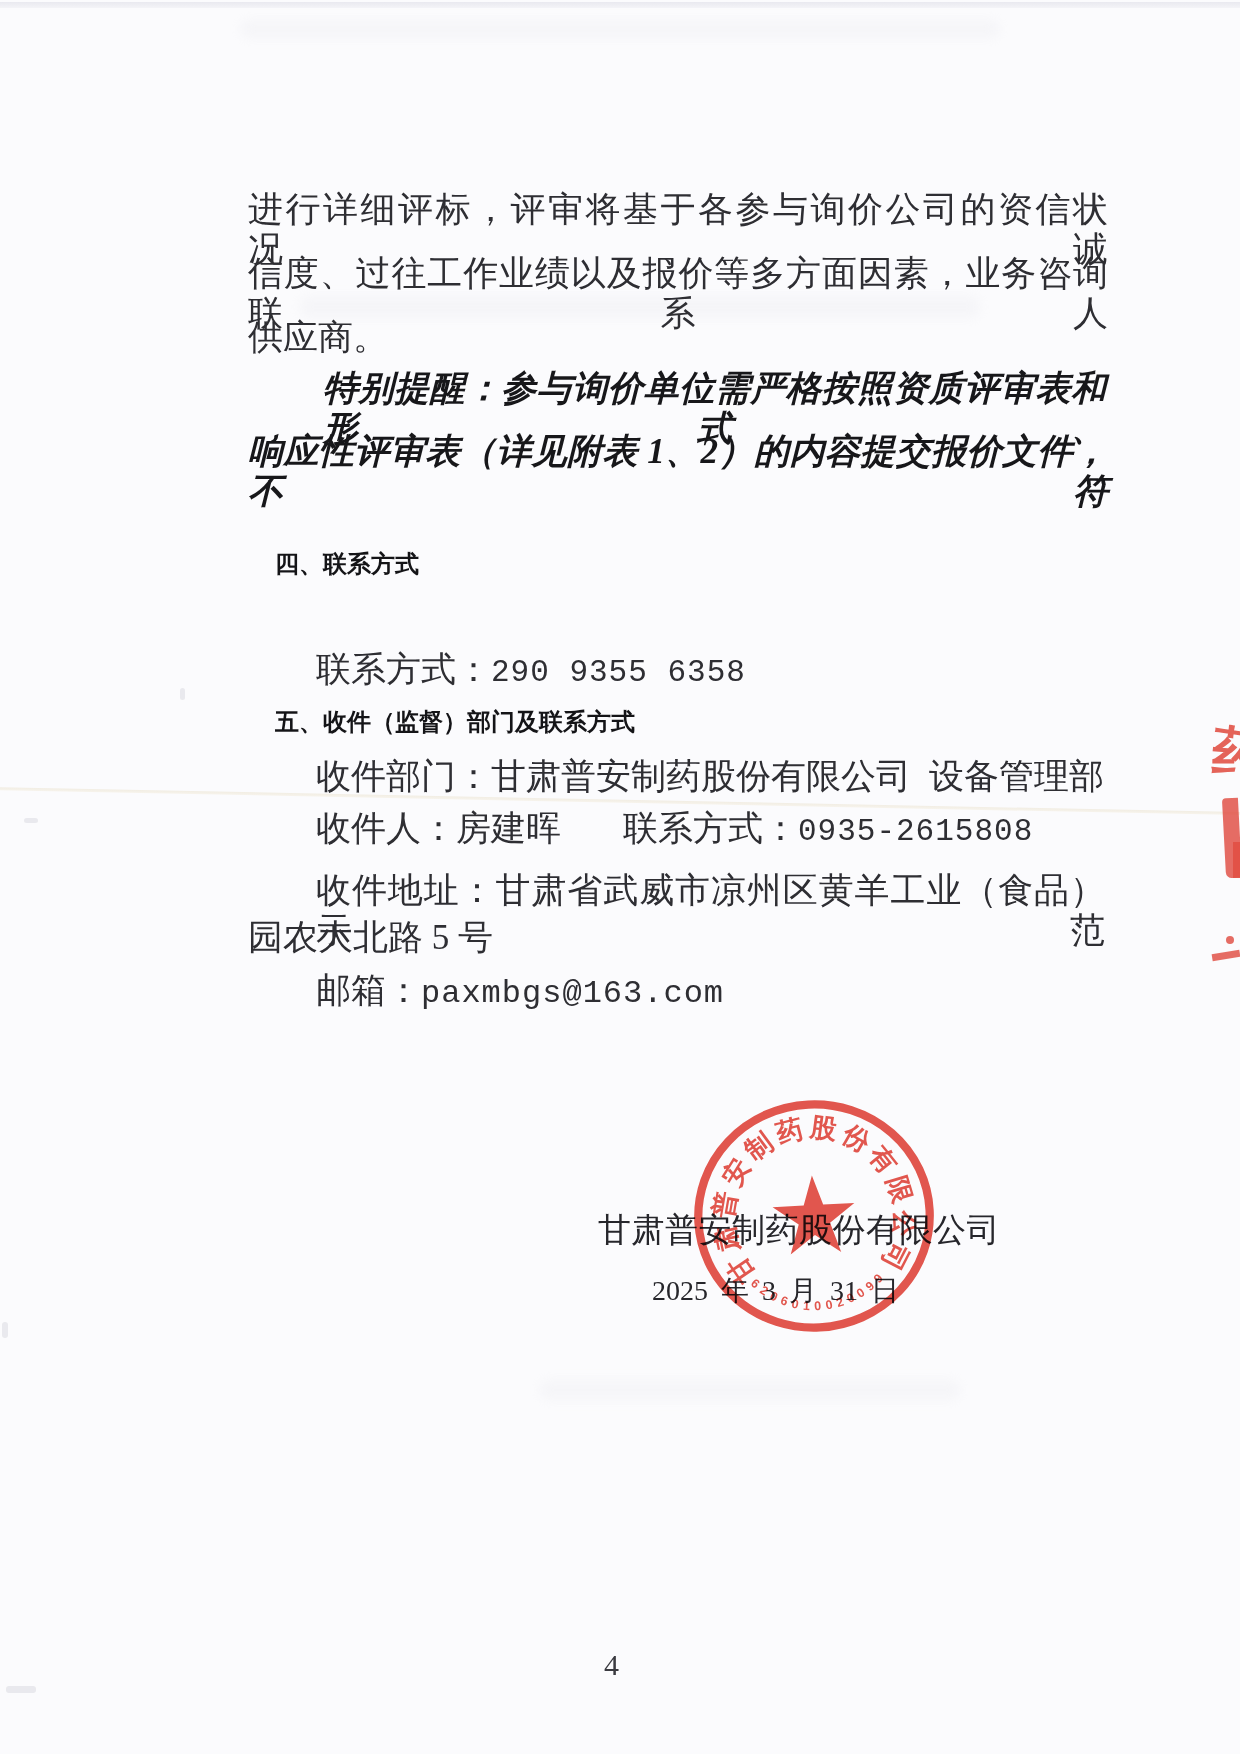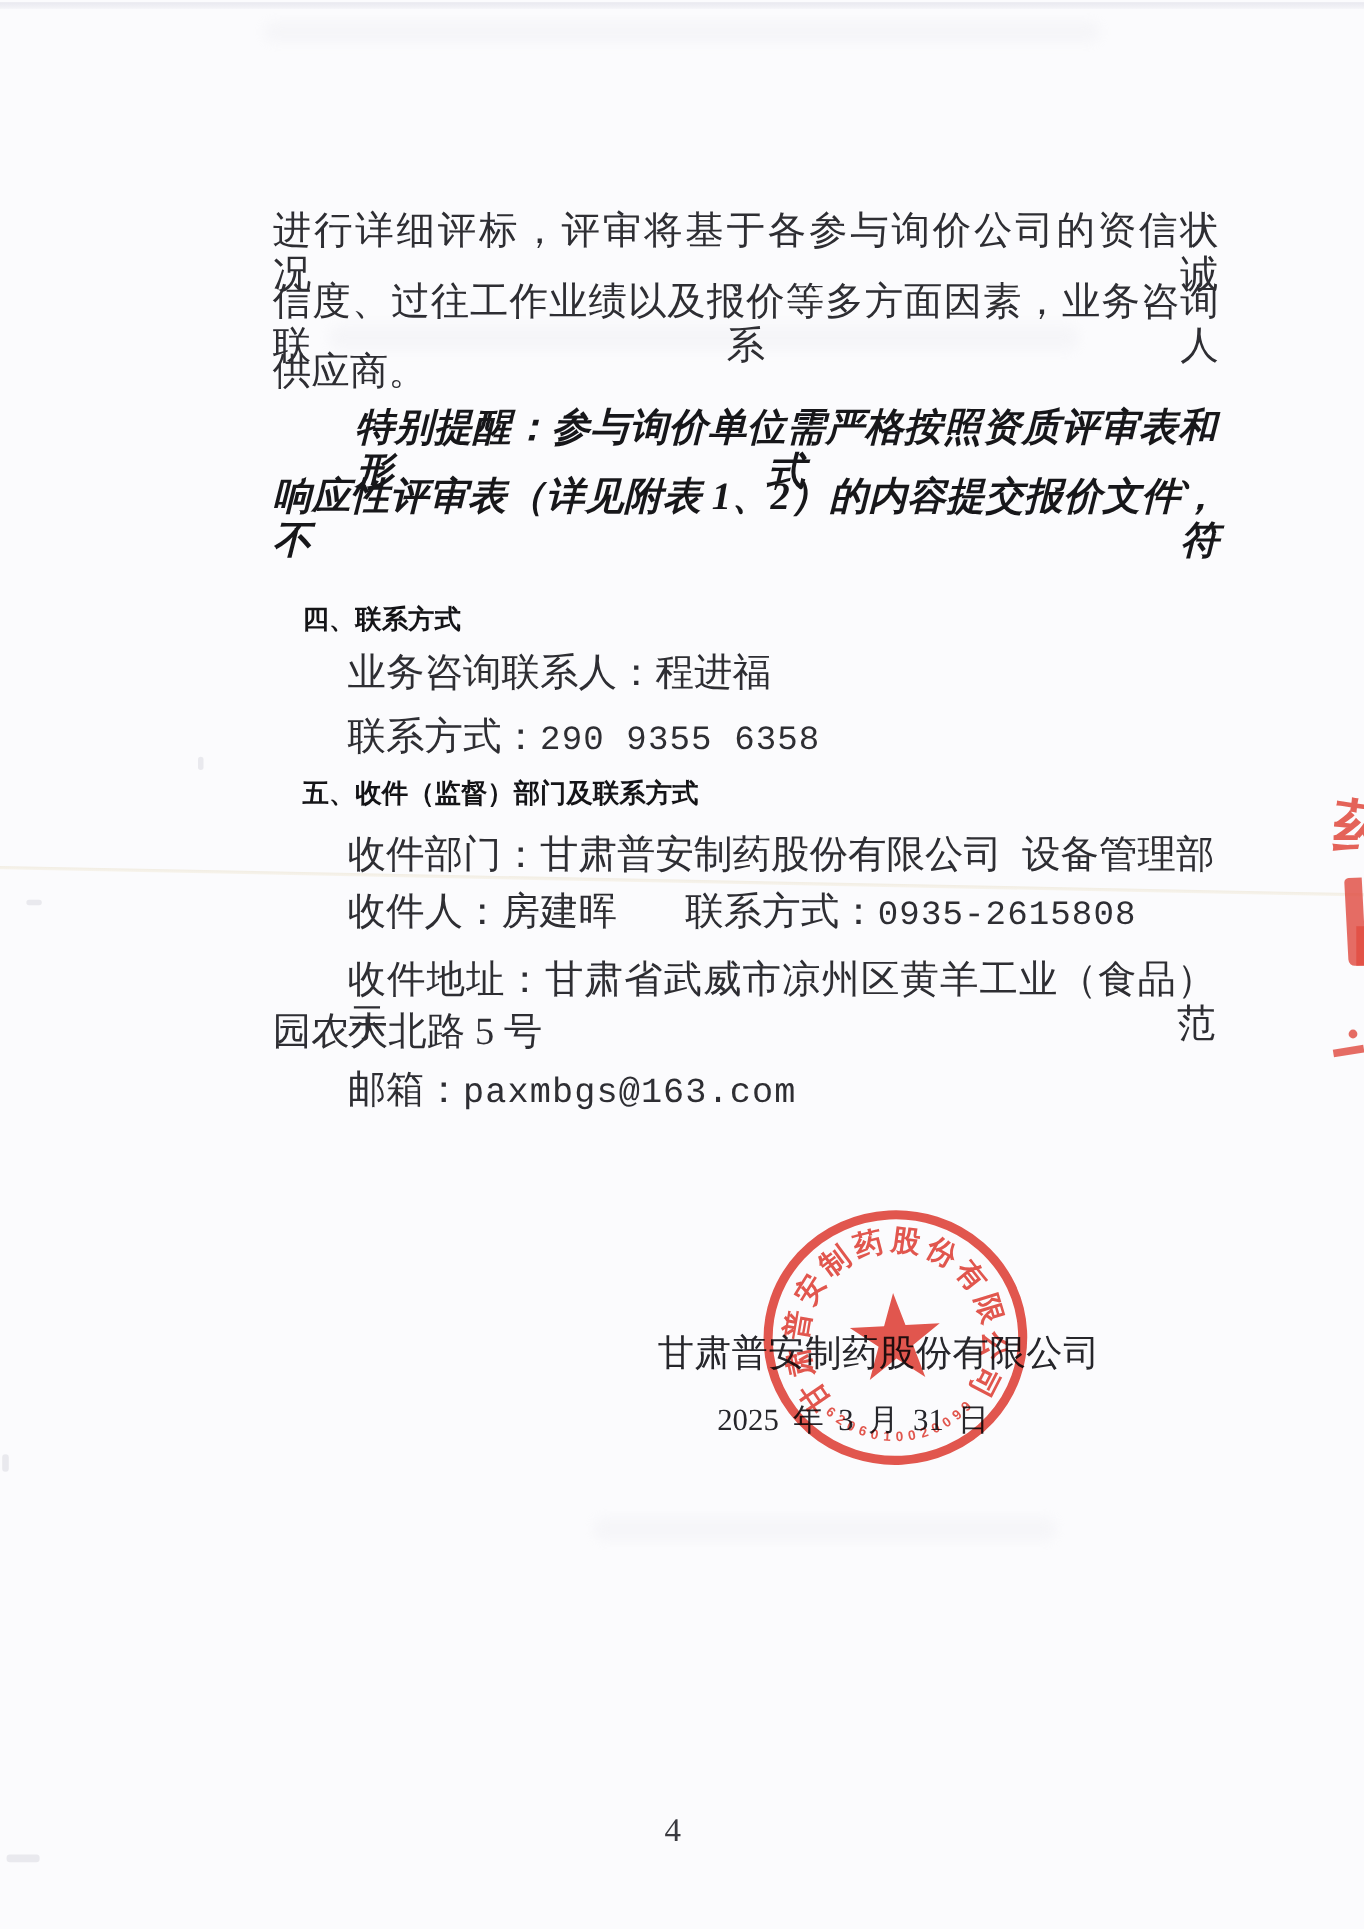--- a/index.html
+++ b/index.html
@@ -67,21 +67,20 @@
   <div class="ghost" style="left:540px;top:1380px;width:420px;height:20px;"></div>
 
   <div class="line just" style="left:200px;top:190px;width:860px;">进行详细评标，评审将基于各参与询价公司的资信状况、诚</div>
   <div class="line just" style="left:200px;top:254px;width:860px;">信度、过往工作业绩以及报价等多方面因素，业务咨询联系人</div>
   <div class="line" style="left:200px;top:318px;">供应商。</div>
 
   <div class="line bold just" style="left:275px;top:369px;width:783px;">特别提醒：参与询价单位需严格按照资质评审表和形式、</div>
   <div class="line bold just" style="left:200px;top:432px;width:860px;">响应性评审表（详见附表 1、2）的内容提交报价文件，不符</div>
 
   <div class="heading" style="left:275px;top:544px;">四、联系方式</div>
-  <div class="line" style="left:268px;top:592px;">业务咨询联系人：程进福</div>
   <div class="line" style="left:268px;top:650px;">
     <span>联系方式：</span><span class="mono phone">290 9355 6358</span>
   </div>
 
   <div class="heading" style="left:275px;top:702px;">五、收件（监督）部门及联系方式</div>
   <div class="line" style="left:268px;top:757px;">
     <span>收件部门：</span><span>甘肃普安制药股份有限公司</span><span class="dept-gap"></span><span>设备管理部</span>
   </div>
   <div class="line" style="left:268px;top:809px;">
     <span>收件人：</span><span>房建晖</span><span class="gap"></span><span>联系方式：</span><span class="mono phone">0935-2615808</span>

